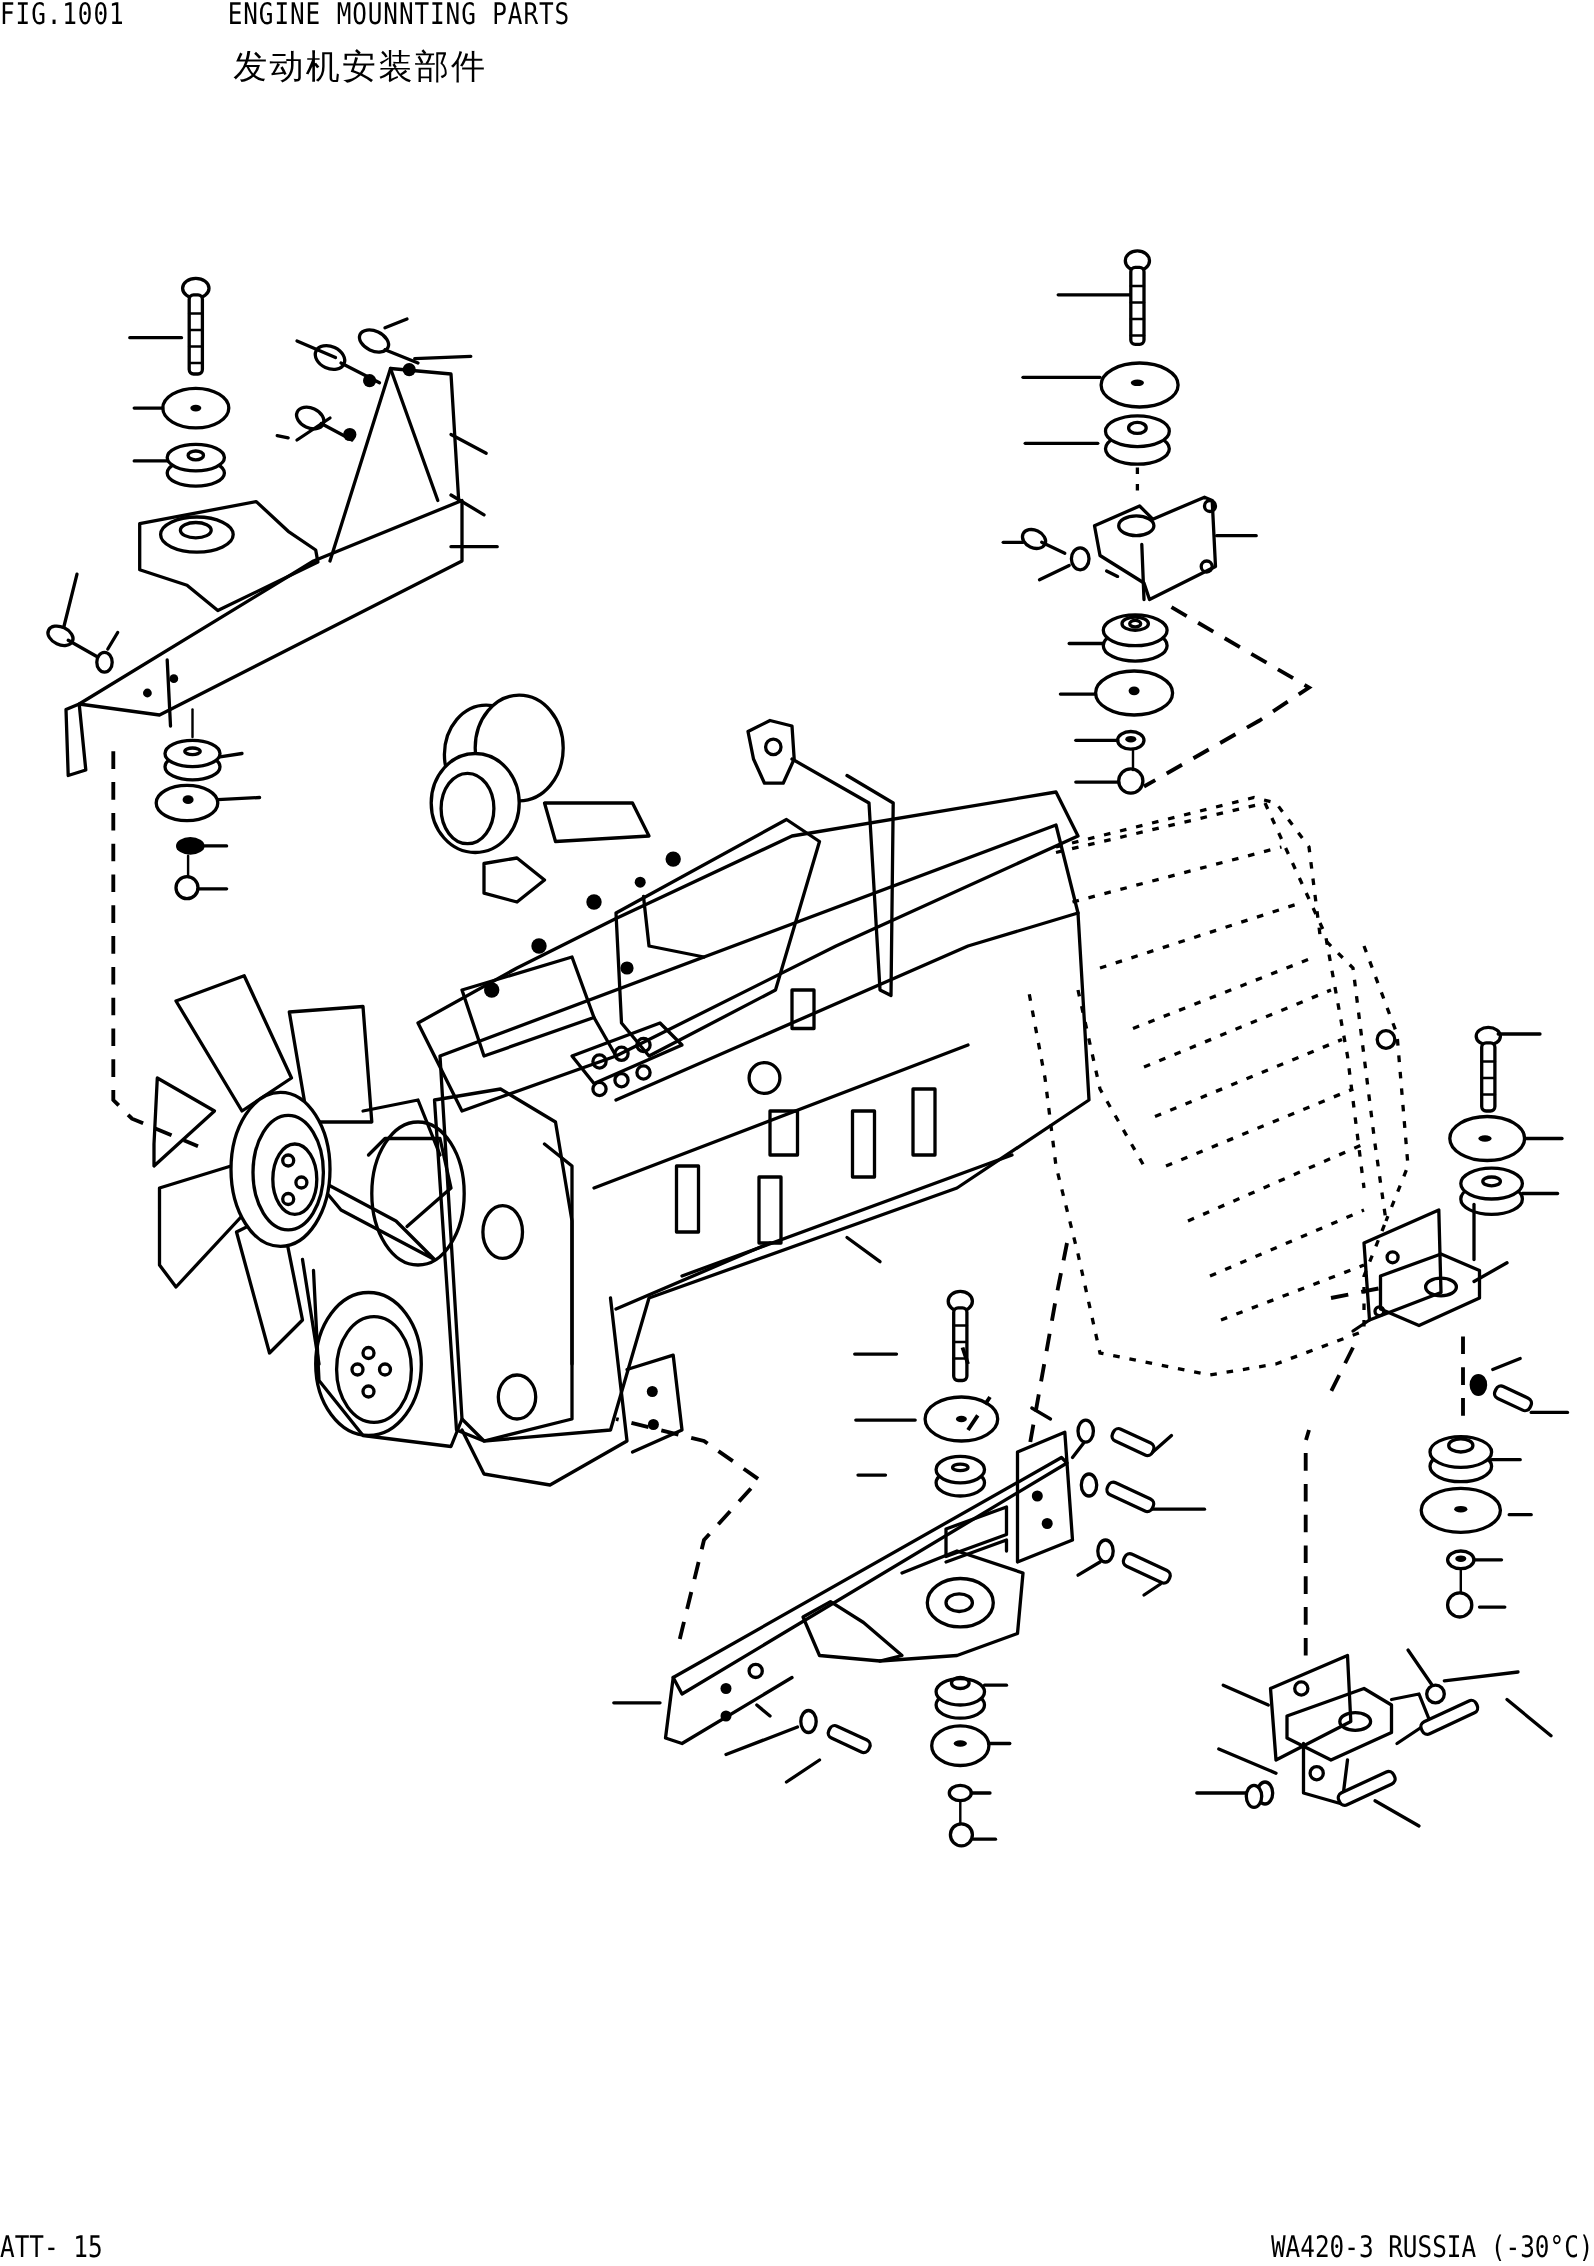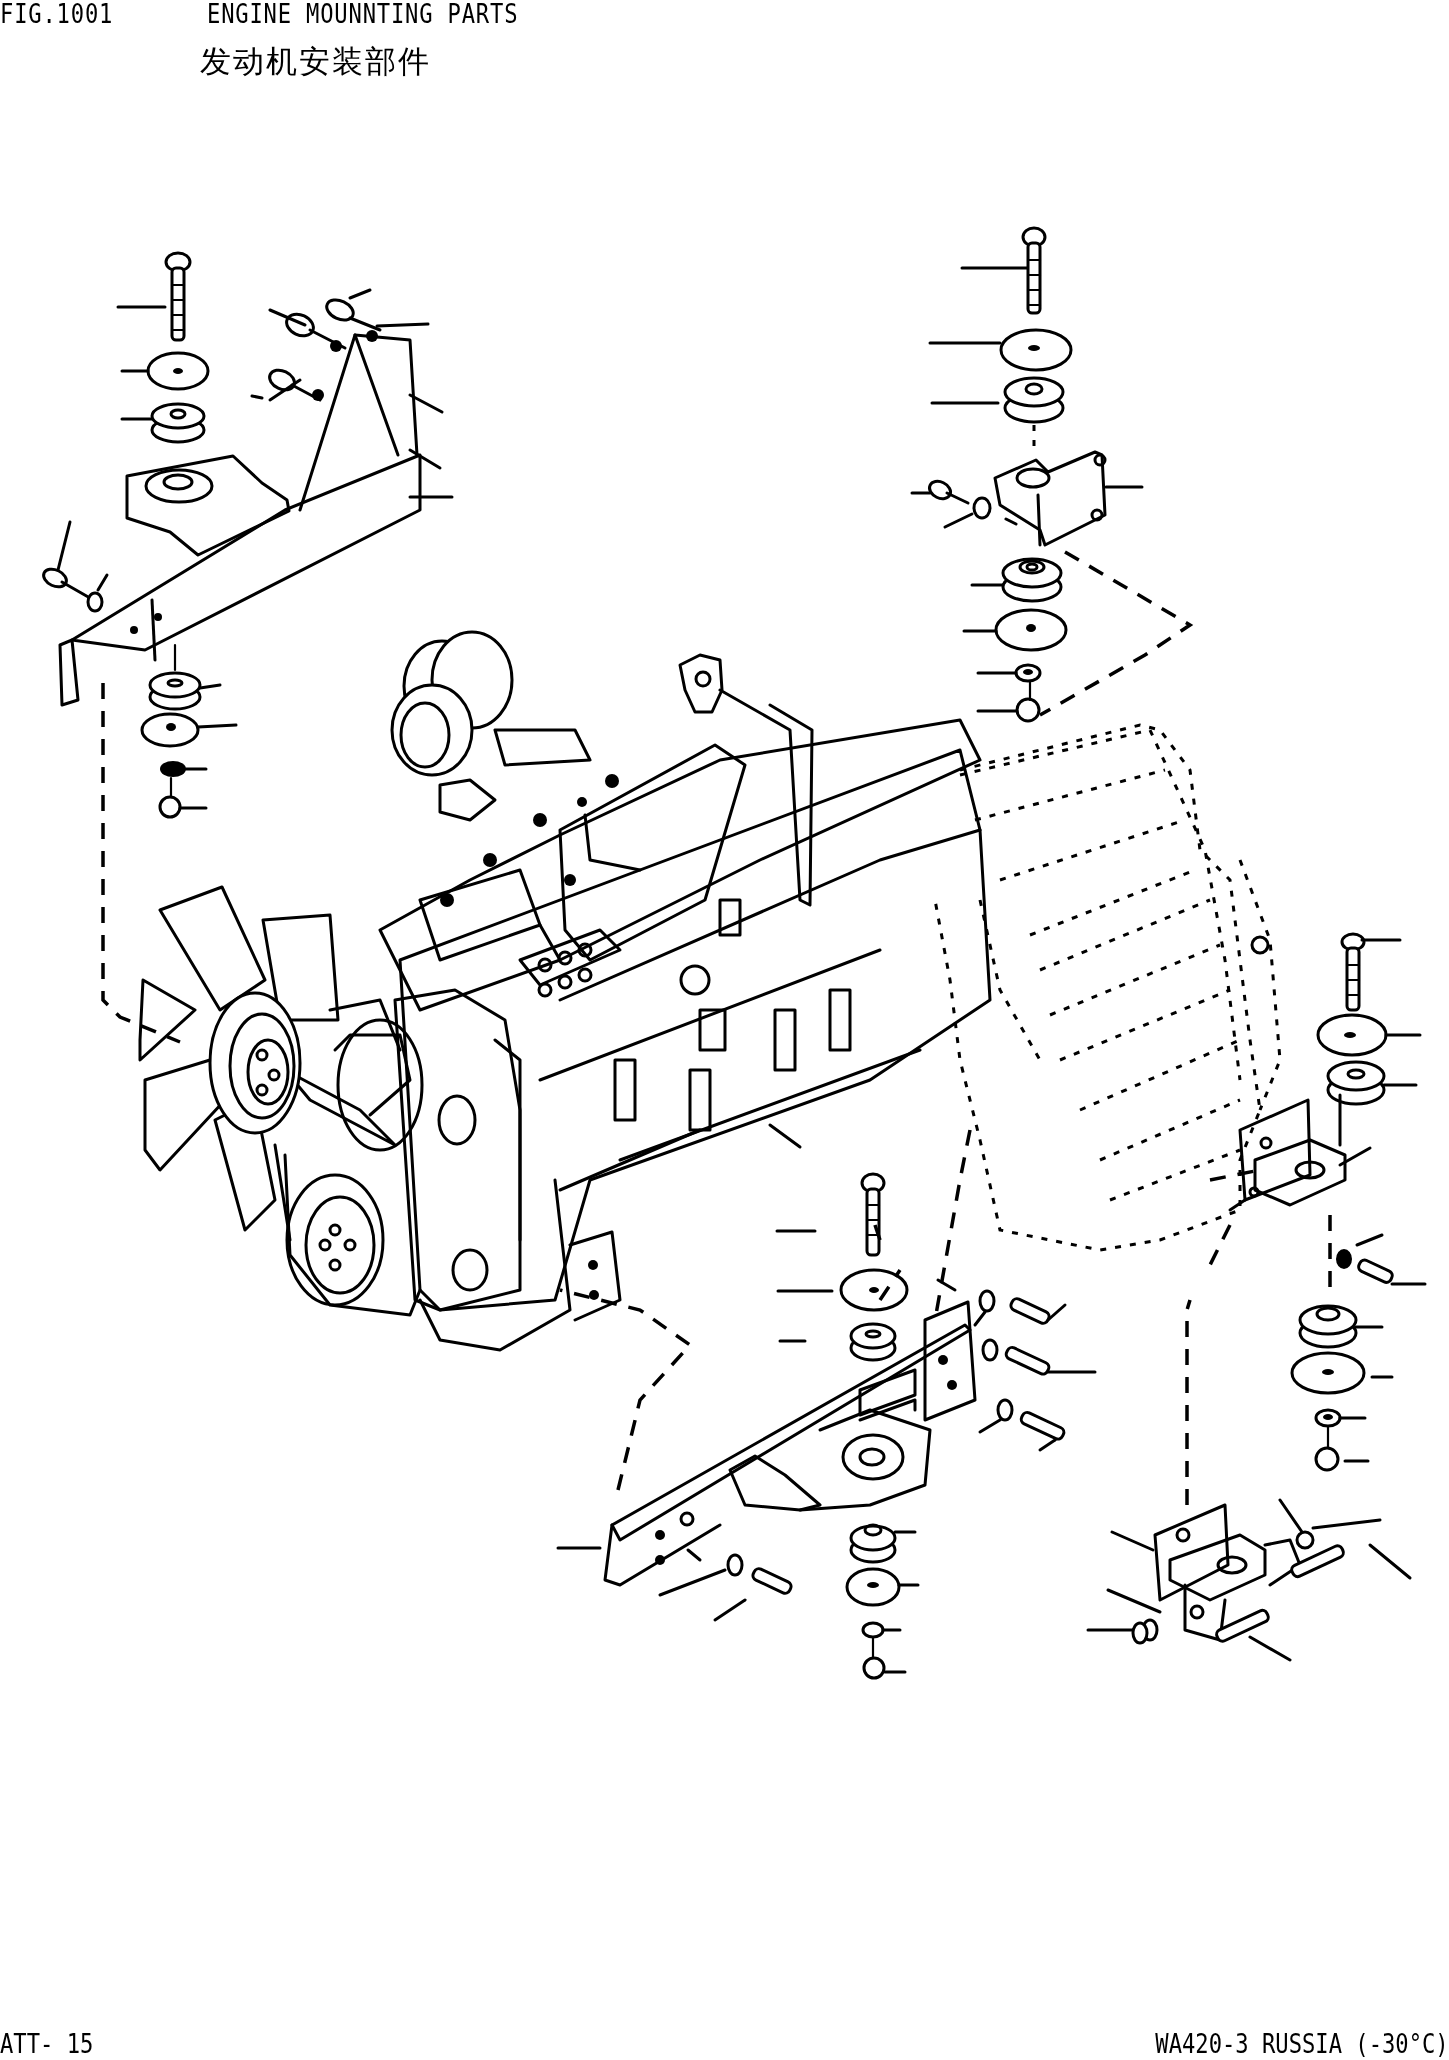--- a/index.html
+++ b/index.html
@@ -1,20 +1,20 @@
 <!DOCTYPE html>
 <html><head>
 <meta charset="utf-8">
 <style>
   html, body { margin: 0; padding: 0; background: #ffffff; }
   body { width: 1449px; height: 2060px; position: relative; overflow: hidden; font-family: "DejaVu Sans Mono", "Liberation Mono", monospace; color: #000; }
   .txt { position: absolute; white-space: pre; color: #000; line-height: 1; }
   .fig-no { left: 0; top: 0; font-size: 27px; letter-spacing: 1px; transform: scaleX(0.82); transform-origin: left top; }
   .title-en { left: 207px; top: 0; font-size: 27px; letter-spacing: 1px; transform: scaleX(0.82); transform-origin: left top; }
-  .title-cn { left: 200px; top: 46px; font-size: 31px; font-family: "DejaVu Sans", sans-serif; letter-spacing: 2px; }
+  .title-cn { left: 212px; top: 46px; font-size: 31px; font-family: "DejaVu Sans", sans-serif; letter-spacing: 2px; }
   .footer-left { left: 0; top: 2030px; font-size: 27px; transform: scaleX(0.82); transform-origin: left top; }
   .footer-right { right: 0; top: 2030px; font-size: 27px; transform: scaleX(0.82); transform-origin: right top; }
   svg.diagram { position: absolute; left: 0; top: 0; width: 1449px; height: 2060px; }
   .ln { fill: none; stroke: #000; stroke-width: 3; stroke-linejoin: round; stroke-linecap: round; }
   .thin { fill: none; stroke: #000; stroke-width: 2.2; stroke-linecap: round; }
   .dash { fill: none; stroke: #000; stroke-width: 3.5; stroke-dasharray: 16 12; }
   .dot { fill: none; stroke: #000; stroke-width: 3; stroke-dasharray: 6 9; }
   .fillw { fill: #fff; stroke: #000; stroke-width: 3; }
   .blk { fill: #000; }
 </style>

